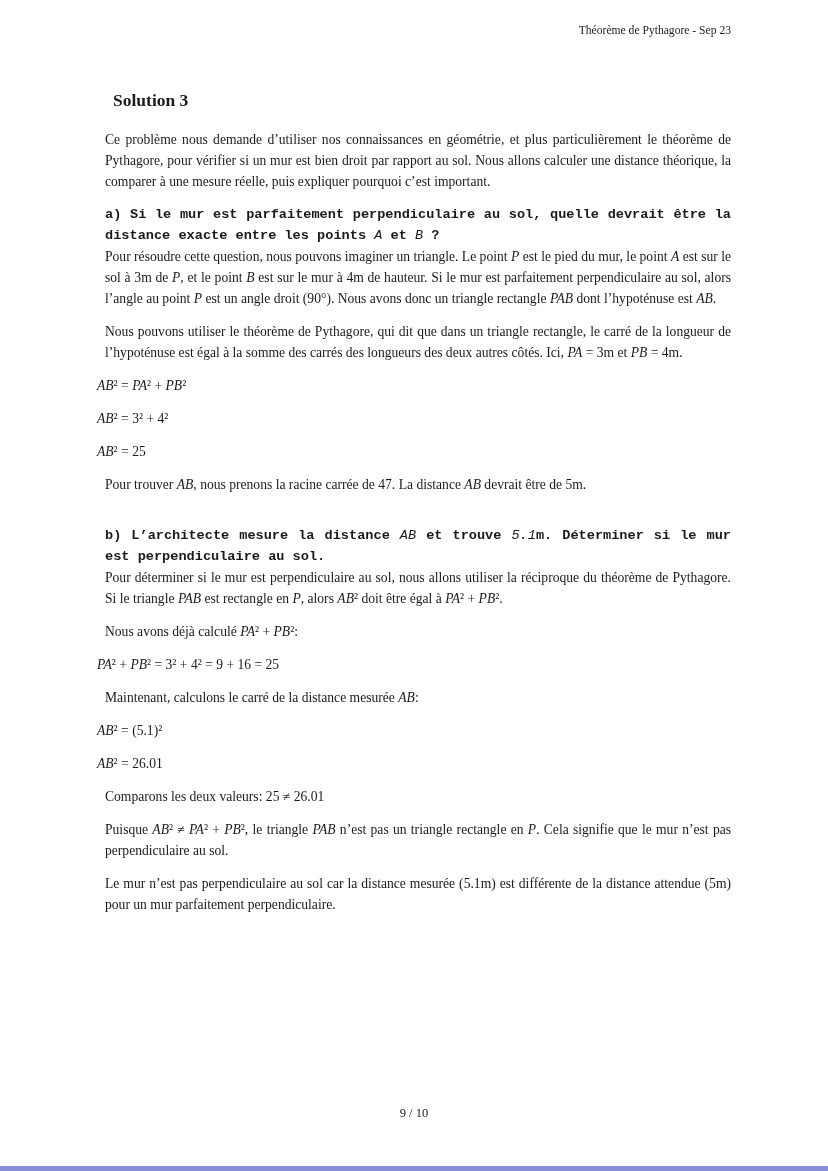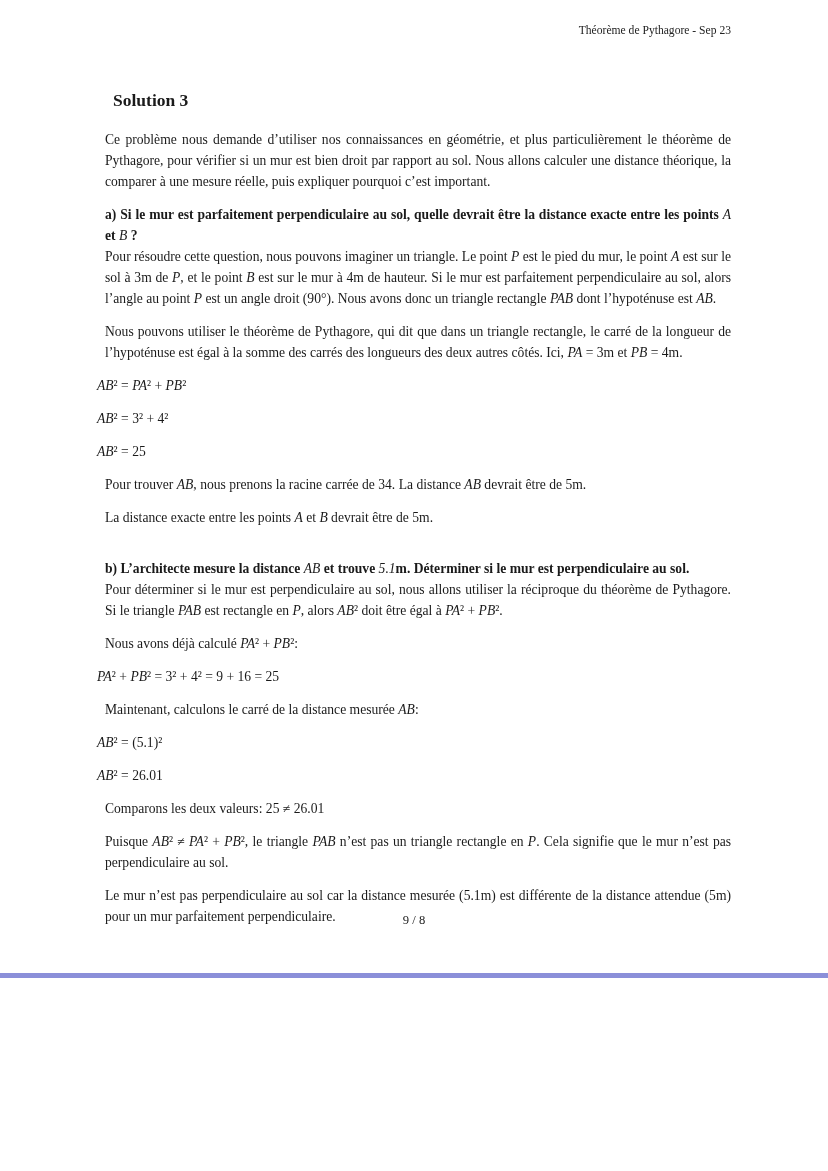--- a/index.html
+++ b/index.html
@@ -3,21 +3,21 @@
 <meta charset="utf-8">
 <style>
   html, body {
     margin: 0;
     padding: 0;
     background: #ffffff;
   }
   .page {
     position: relative;
     width: 828px;
-    height: 978px;
+    height: 1171px;
     background: #ffffff;
     overflow: hidden;
     font-family: "Liberation Serif", serif;
     color: #1a1a1a;
     font-size: 13.6px;
     line-height: 21px;
   }
   .running-header {
     position: absolute;
     top: 20px;
@@ -33,20 +33,21 @@
     font-weight: 700;
     margin: 0 0 18px 16px;
   }
   .para {
     margin: 0 0 12px 8px;
     text-align: justify;
   }
   .heading {
     font-weight: 700;
     margin-bottom: 0;
+    font-family: Liberation Mono, monospace;
   }
   .math {
     font-style: italic;
     font-weight: 400;
   }
   .equation {
     text-align: left;
     margin: 12px 0;
   }
   .part-b {
@@ -81,36 +82,35 @@
 
     <p class="para"><span>Ce problème nous demande d’utiliser nos connaissances en géométrie, et plus particulièrement le théorème de Pythagore, pour vérifier si un mur est bien droit par rapport au sol. Nous allons calculer une distance théorique, la comparer à une mesure réelle, puis expliquer pourquoi c’est important.</span></p>
 
     <section class="part">
       <p class="para heading"><span>a) Si le mur est parfaitement perpendiculaire au sol, quelle devrait être la distance exacte entre les points </span><span class="math">A</span><span> et </span><span class="math">B</span><span> ?</span></p>
       <p class="para"><span>Pour résoudre cette question, nous pouvons imaginer un triangle. Le point </span><span class="math">P</span><span> est le pied du mur, le point </span><span class="math">A</span><span> est sur le sol à 3m de </span><span class="math">P</span><span>, et le point </span><span class="math">B</span><span> est sur le mur à 4m de hauteur. Si le mur est parfaitement perpendiculaire au sol, alors l’angle au point </span><span class="math">P</span><span> est un angle droit (90°). Nous avons donc un triangle rectangle </span><span class="math">PAB</span><span> dont l’hypoténuse est </span><span class="math">AB</span><span>.</span></p>
       <p class="para"><span>Nous pouvons utiliser le théorème de Pythagore, qui dit que dans un triangle rectangle, le carré de la longueur de l’hypoténuse est égal à la somme des carrés des longueurs des deux autres côtés. Ici, </span><span class="math">PA</span><span> = 3m et </span><span class="math">PB</span><span> = 4m.</span></p>
       <div class="equation"><span class="math">AB</span><span>² = </span><span class="math">PA</span><span>² + </span><span class="math">PB</span><span>²</span></div>
       <div class="equation"><span class="math">AB</span><span>² = 3² + 4²</span></div>
       <div class="equation"><span class="math">AB</span><span>² = 25</span></div>
-      <p class="para"><span>Pour trouver </span><span class="math">AB</span><span>, nous prenons la racine carrée de 34. La distance </span><span class="math">AB</span><span> devrait être de 5m.</span></p>
-      <p class="para"><span>La distance exacte entre les points </span><span class="math">A</span><span> et </span><span class="math">B</span><span> devrait être de 5m.</span></p>
+      <p class="para"><span>Pour trouver </span><span class="math">AB</span><span>, nous prenons la racine carrée de 47. La distance </span><span class="math">AB</span><span> devrait être de 5m.</span></p>
     </section>
 
     <section class="part part-b">
       <p class="para heading"><span>b) L’architecte mesure la distance </span><span class="math">AB</span><span> et trouve </span><span class="math">5.1</span><span>m. Déterminer si le mur est perpendiculaire au sol.</span></p>
       <p class="para"><span>Pour déterminer si le mur est perpendiculaire au sol, nous allons utiliser la réciproque du théorème de Pythagore. Si le triangle </span><span class="math">PAB</span><span> est rectangle en </span><span class="math">P</span><span>, alors </span><span class="math">AB</span><span>² doit être égal à </span><span class="math">PA</span><span>² + </span><span class="math">PB</span><span>².</span></p>
       <p class="para"><span>Nous avons déjà calculé </span><span class="math">PA</span><span>² + </span><span class="math">PB</span><span>²:</span></p>
       <div class="equation"><span class="math">PA</span><span>² + </span><span class="math">PB</span><span>² = 3² + 4² = 9 + 16 = 25</span></div>
       <p class="para"><span>Maintenant, calculons le carré de la distance mesurée </span><span class="math">AB</span><span>:</span></p>
       <div class="equation"><span class="math">AB</span><span>² = (5.1)²</span></div>
       <div class="equation"><span class="math">AB</span><span>² = 26.01</span></div>
       <p class="para"><span>Comparons les deux valeurs: 25 ≠ 26.01</span></p>
       <p class="para"><span>Puisque </span><span class="math">AB</span><span>² ≠ </span><span class="math">PA</span><span>² + </span><span class="math">PB</span><span>², le triangle </span><span class="math">PAB</span><span> n’est pas un triangle rectangle en </span><span class="math">P</span><span>. Cela signifie que le mur n’est pas perpendiculaire au sol.</span></p>
       <p class="para"><span>Le mur n’est pas perpendiculaire au sol car la distance mesurée (5.1m) est différente de la distance attendue (5m) pour un mur parfaitement perpendiculaire.</span></p>
     </section>
 
   </div>
 
-  <div class="footer">9 / 8</div>
+  <div class="footer">9 / 10</div>
 
   <div class="bottom-strip" style="background:#8b8fd9"></div>
 
 </div>
 
 </body></html>

